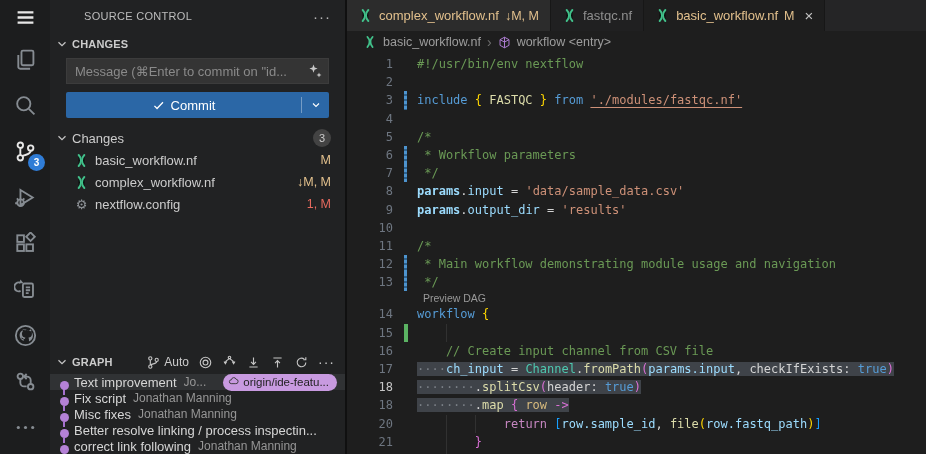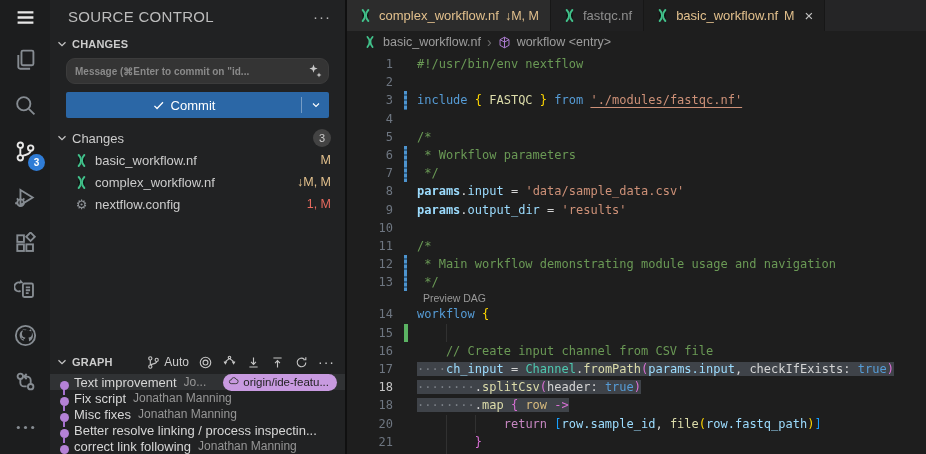--- a/index.html
+++ b/index.html
@@ -13,28 +13,28 @@
   .ab-slot.menu{ height:38px; }
   .ab-slot svg{ width:23px; height:23px; stroke:#868c92; fill:none; stroke-width:1.3; }
   .ab-slot.active svg{ stroke:#e7e7e7; }
   .ab-slot .fillpart{ fill:#868c92; stroke:none; }
   .ab-badge{ position:absolute; right:5px; bottom:5px; min-width:17px; height:17px; border-radius:9px;
              background:#2f7cd6; color:#fff; font-size:10px; display:flex; align-items:center; justify-content:center; font-weight:bold;}
 
   
   .sidebar{ width:295px; background:#212223; display:flex; flex-direction:column; flex:none; overflow:hidden;}
   .sb-header{ height:32px; display:flex; align-items:center; padding:0 14px 0 18px; flex:none;}
-  .sb-title{ font-size:15px; color:#bdbdbd; letter-spacing:.3px; }
+  .sb-title{ font-size:11px; color:#bdbdbd; letter-spacing:.3px;margin-left:16px; }
   .sb-more{ margin-left:auto; color:#b5b5b5; font-size:15px; cursor:pointer; letter-spacing:1px;}
   .sec-header{ height:24px; display:flex; align-items:center; gap:3px; padding:0 14px 0 5px; cursor:pointer; flex:none;}
   .sec-header svg.chev{ width:14px; height:14px; stroke:#c5c5c5; fill:none; stroke-width:1.4;}
   .sec-title{ font-size:11px; font-weight:bold; color:#cccccc; letter-spacing:.2px;}
   .commit-input{ margin:2px 16px 0 16px; height:26px; position:relative; flex:none;}
-  .commit-input input{ width:100%; height:100%; background:#343434; border:1px solid #3c3c3c; border-radius:9px;
-       color:#cccccc; font-family:"Liberation Sans",sans-serif; font-size:10px; padding:0 26px 0 8px; outline:none;font-weight:bold;}
+  .commit-input input{ width:100%; height:100%; background:#343434; border:1px solid #3c3c3c; border-radius:0;
+       color:#cccccc; font-family:"Liberation Sans",sans-serif; font-size:13px; padding:0 26px 0 8px; outline:none;}
   .commit-input input::placeholder{ color:#8a8a8a; }
   .sparkle{ position:absolute; right:6px; top:5px; width:16px; height:16px; cursor:pointer;}
   .sparkle svg{ width:16px; height:16px; fill:#c8c8c8;}
   .commit-btn{ margin:8px 16px 0 16px; height:26px; background:#2b67a6; border-radius:2px; display:flex; align-items:center;
                color:#ffffff; cursor:pointer; flex:none;}
   .commit-main{ flex:1; display:flex; align-items:center; justify-content:center; gap:6px; font-size:13px;}
   .commit-main svg{ width:13px; height:13px; stroke:#fff; stroke-width:1.6; fill:none;}
   .commit-sep{ width:1px; height:16px; background:rgba(255,255,255,.35);}
   .commit-drop{ width:27px; height:100%; display:flex; align-items:center; justify-content:center;}
   .commit-drop svg{ width:12px; height:12px; stroke:#fff; stroke-width:1.5; fill:none;}

